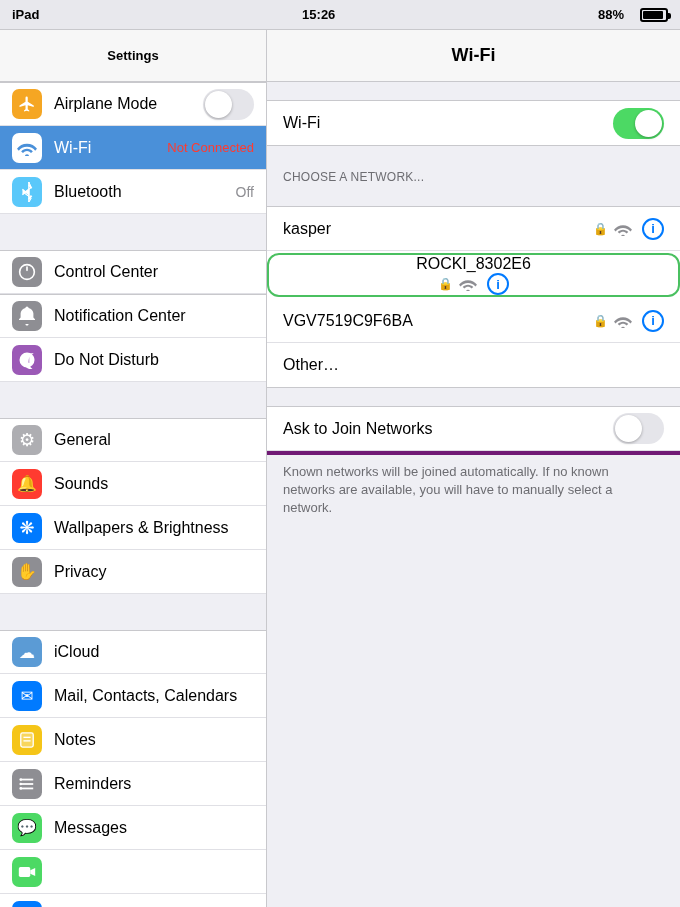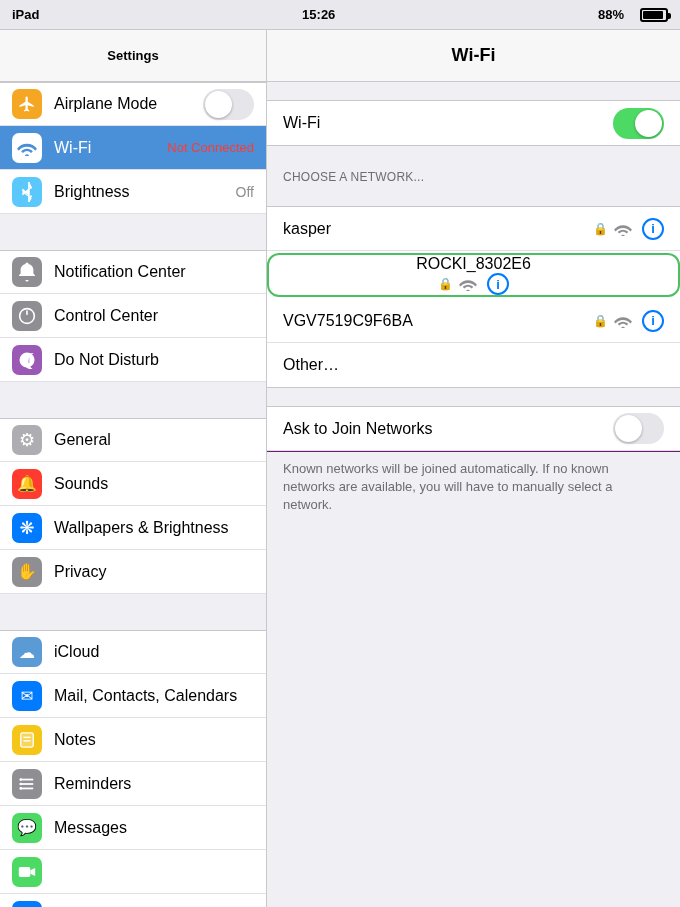--- a/index.html
+++ b/index.html
@@ -262,21 +262,21 @@
       margin: 2px 0;
       padding: 0 12px;
       flex-direction: column;
     }
 
     
     .ask-join-section {
       margin-top: 18px;
       background: #fff;
       border-top: 1px solid #c8c8cc;
-      border-bottom: 1px solid #701a75;
+      border-bottom: 4px solid #701a75;
     }
     .ask-join-row {
       display: flex;
       align-items: center;
       padding: 0 16px;
       height: 44px;
       border-bottom: 1px solid #e0e0e5;
     }
     .ask-join-label {
       flex: 1;
@@ -354,44 +354,44 @@
 
       <div class="sidebar-item">
         <div class="item-icon icon-blue2">
           <svg width="14" height="20" viewBox="0 0 14 22" fill="white">
             <path d="M11.5 6L4 12l7.5 6L9 22V0l2.5 6zM9 0v22l2.5-4L4 12l7.5-6L9 0z" stroke="white" stroke-width="1" fill="white"></path>
             <polyline points="2,8 9,14 9,8 2,14" fill="white" stroke="white" stroke-width="1.5"></polyline>
             <line x1="9" y1="3" x2="12" y2="7" stroke="white" stroke-width="2"></line>
             <line x1="9" y1="19" x2="12" y2="15" stroke="white" stroke-width="2"></line>
           </svg>
         </div>
-        <span class="item-label">Brightness</span>
+        <span class="item-label">Bluetooth</span>
         <span class="item-value">Off</span>
       </div>
     </div>
 
     <div class="sidebar-separator"></div>
 
     <div class="sidebar-section">
+      <div class="sidebar-item">
+        <div class="item-icon icon-gray">
+          <svg width="18" height="18" viewBox="0 0 22 22" fill="white">
+            <circle cx="11" cy="11" r="9" stroke="white" stroke-width="2" fill="none"></circle>
+            <rect x="10" y="4" width="2" height="6" fill="white" rx="1"></rect>
+          </svg>
+        </div>
+        <span class="item-label">Control Center</span>
+      </div>
       <div class="sidebar-item" style="border-top:1px solid #c8c8cc;">
         <div class="item-icon icon-gray">
           <svg width="16" height="20" viewBox="0 0 20 24" fill="white">
             <path d="M10 0C8.9 0 8 .9 8 2c-3.3.7-6 3.6-6 7v5l-2 2v1h20v-1l-2-2V9c0-3.4-2.7-6.3-6-7 0-1.1-.9-2-2-2zm0 24c1.1 0 2-.9 2-2H8c0 1.1.9 2 2 2z"></path>
           </svg>
         </div>
         <span class="item-label">Notification Center</span>
-      </div>
-      <div class="sidebar-item">
-        <div class="item-icon icon-gray">
-          <svg width="18" height="18" viewBox="0 0 22 22" fill="white">
-            <circle cx="11" cy="11" r="9" stroke="white" stroke-width="2" fill="none"></circle>
-            <rect x="10" y="4" width="2" height="6" fill="white" rx="1"></rect>
-          </svg>
-        </div>
-        <span class="item-label">Control Center</span>
       </div>
       <div class="sidebar-item">
         <div class="item-icon icon-purple">
           <svg width="18" height="18" viewBox="0 0 24 24" fill="white">
             <path d="M12 2a10 10 0 1 0 10 10C22 6.48 17.52 2 12 2zm-1 14H9V8h2v8zm4 0h-2V8h2v8z"></path>
             <path d="M21 3c-4 2-7 6-7 11s3 9 7 11c-8 0-14-5-14-12S13 3 21 3z"></path>
           </svg>
         </div>
         <span class="item-label">Do Not Disturb</span>
       </div>

